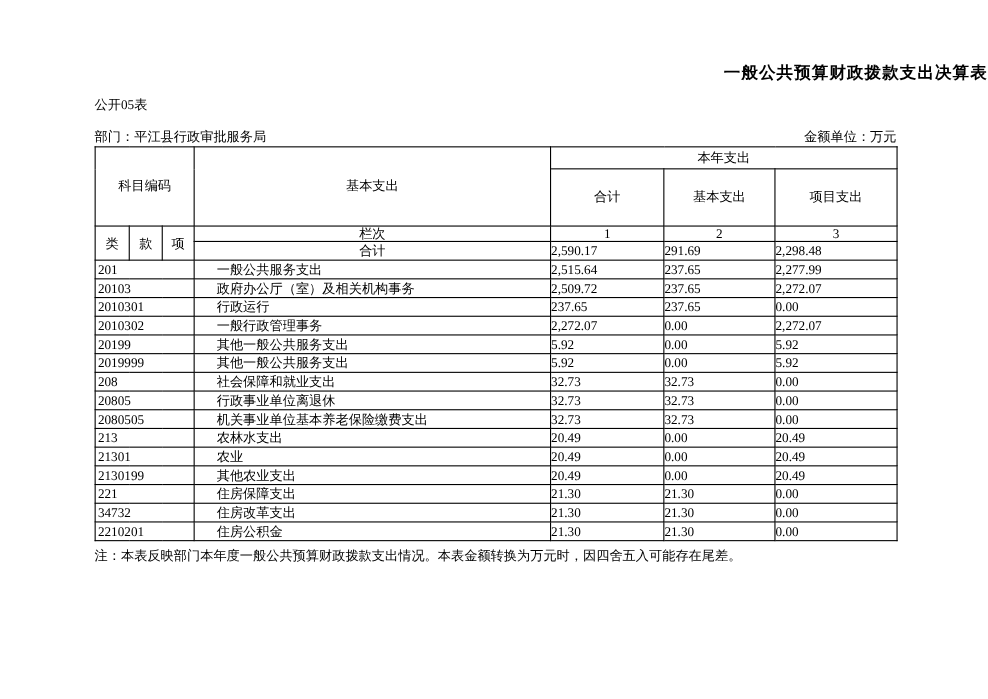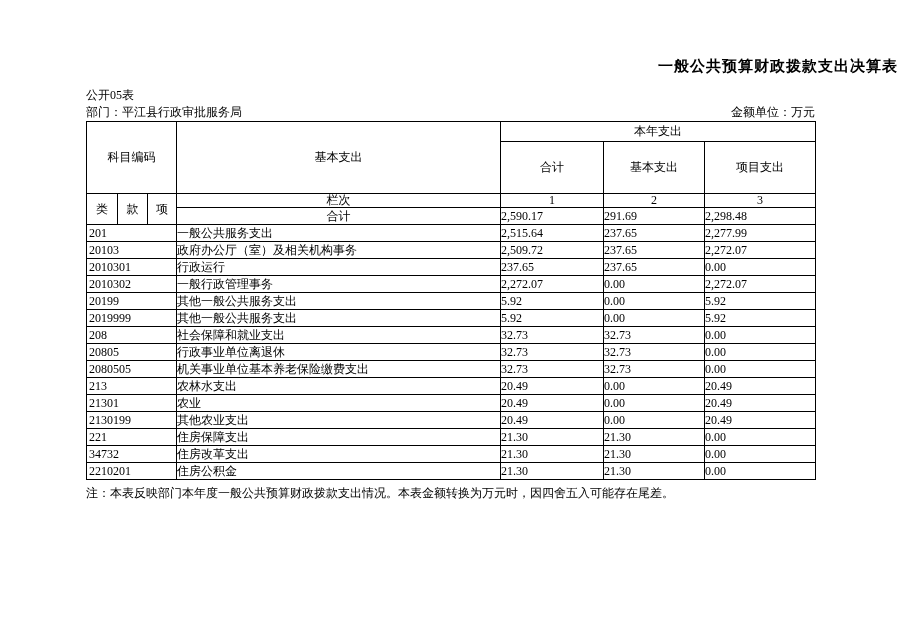--- a/index.html
+++ b/index.html
@@ -13,40 +13,40 @@
   .doc-title {
     margin-top:57px;
     text-align:right;
     font-family:"Liberation Sans","DejaVu Sans",sans-serif;
     font-weight:bold;
     font-size:15px;
     letter-spacing:1px;
   }
   .meta { width:729px; margin:0 0 0 86px; font-size:12px; }
   .form-code { margin-top:11px; }
-  .meta-row { margin-top:0; display:flex; justify-content:space-between; align-items:flex-end; }
+  .meta-row { margin-top:12px; display:flex; justify-content:space-between; align-items:flex-end; }
   table.budget {
     margin-left:86px; width:729px;
     border-collapse:collapse; table-layout:fixed;
   }
   table.budget td {
     border:1px solid #000;
     font-size:12px; line-height:1.1;
     vertical-align:middle;
     overflow:hidden; white-space:nowrap;
   }
   .hrow-a td { height:20px; text-align:center; }
   .hrow-b td { height:52px; text-align:center; }
   .sep-row td { border-top:3px double #000; }
   .sep-row td.small-h { height:14px; text-align:center; }
   .total-row td { height:17px; }
   .data-row td { height:17px; }
   td.center { text-align:center; }
   td.num { text-align:left; padding-right:3px; }
-  td.name { text-align:left; padding-left:0; }
+  td.name { text-align:left; padding-left:20px; }
   td.name.ind { }
   td.code-cell { text-align:left; padding-left:2px; }
   .note {
     margin:5px 0 0 86px;
     font-size:12px;
   }
 </style>
 </head>
 <body>
 

